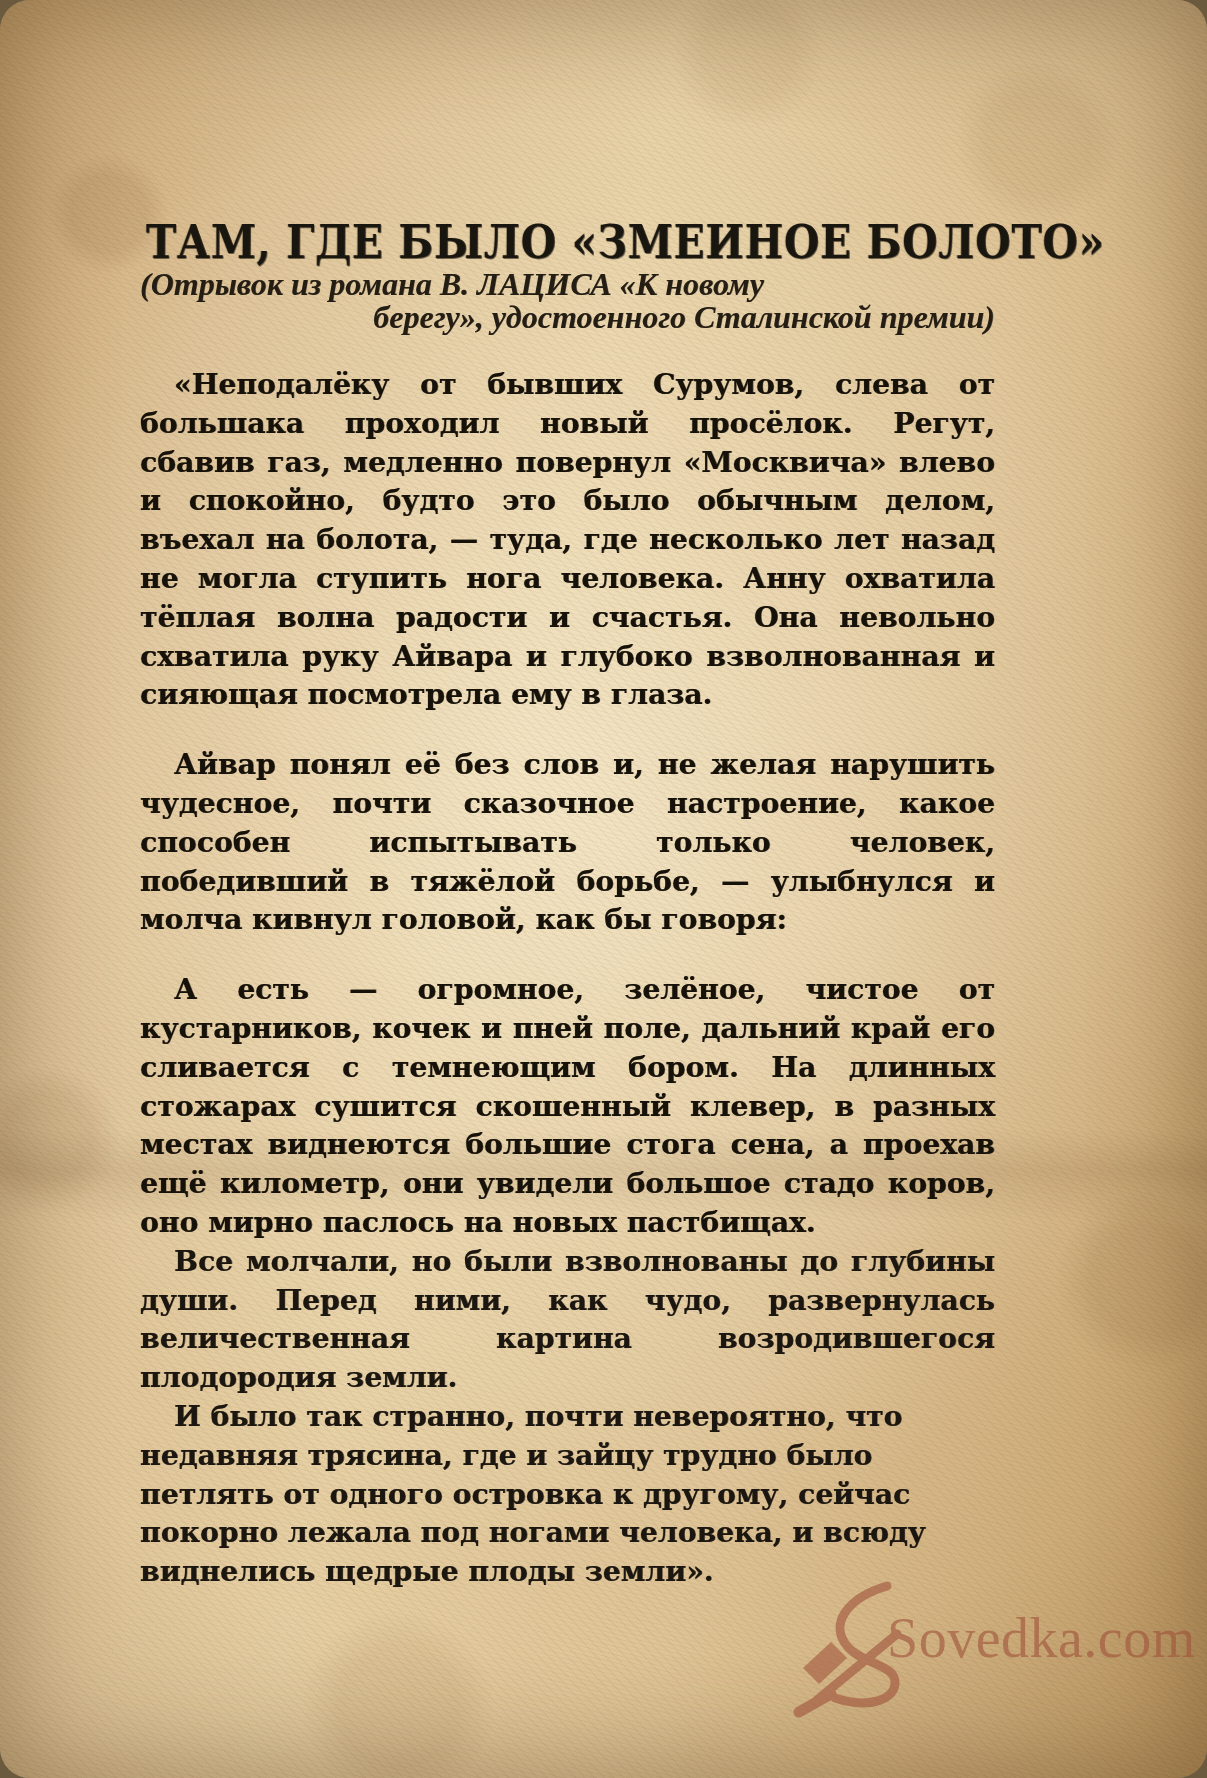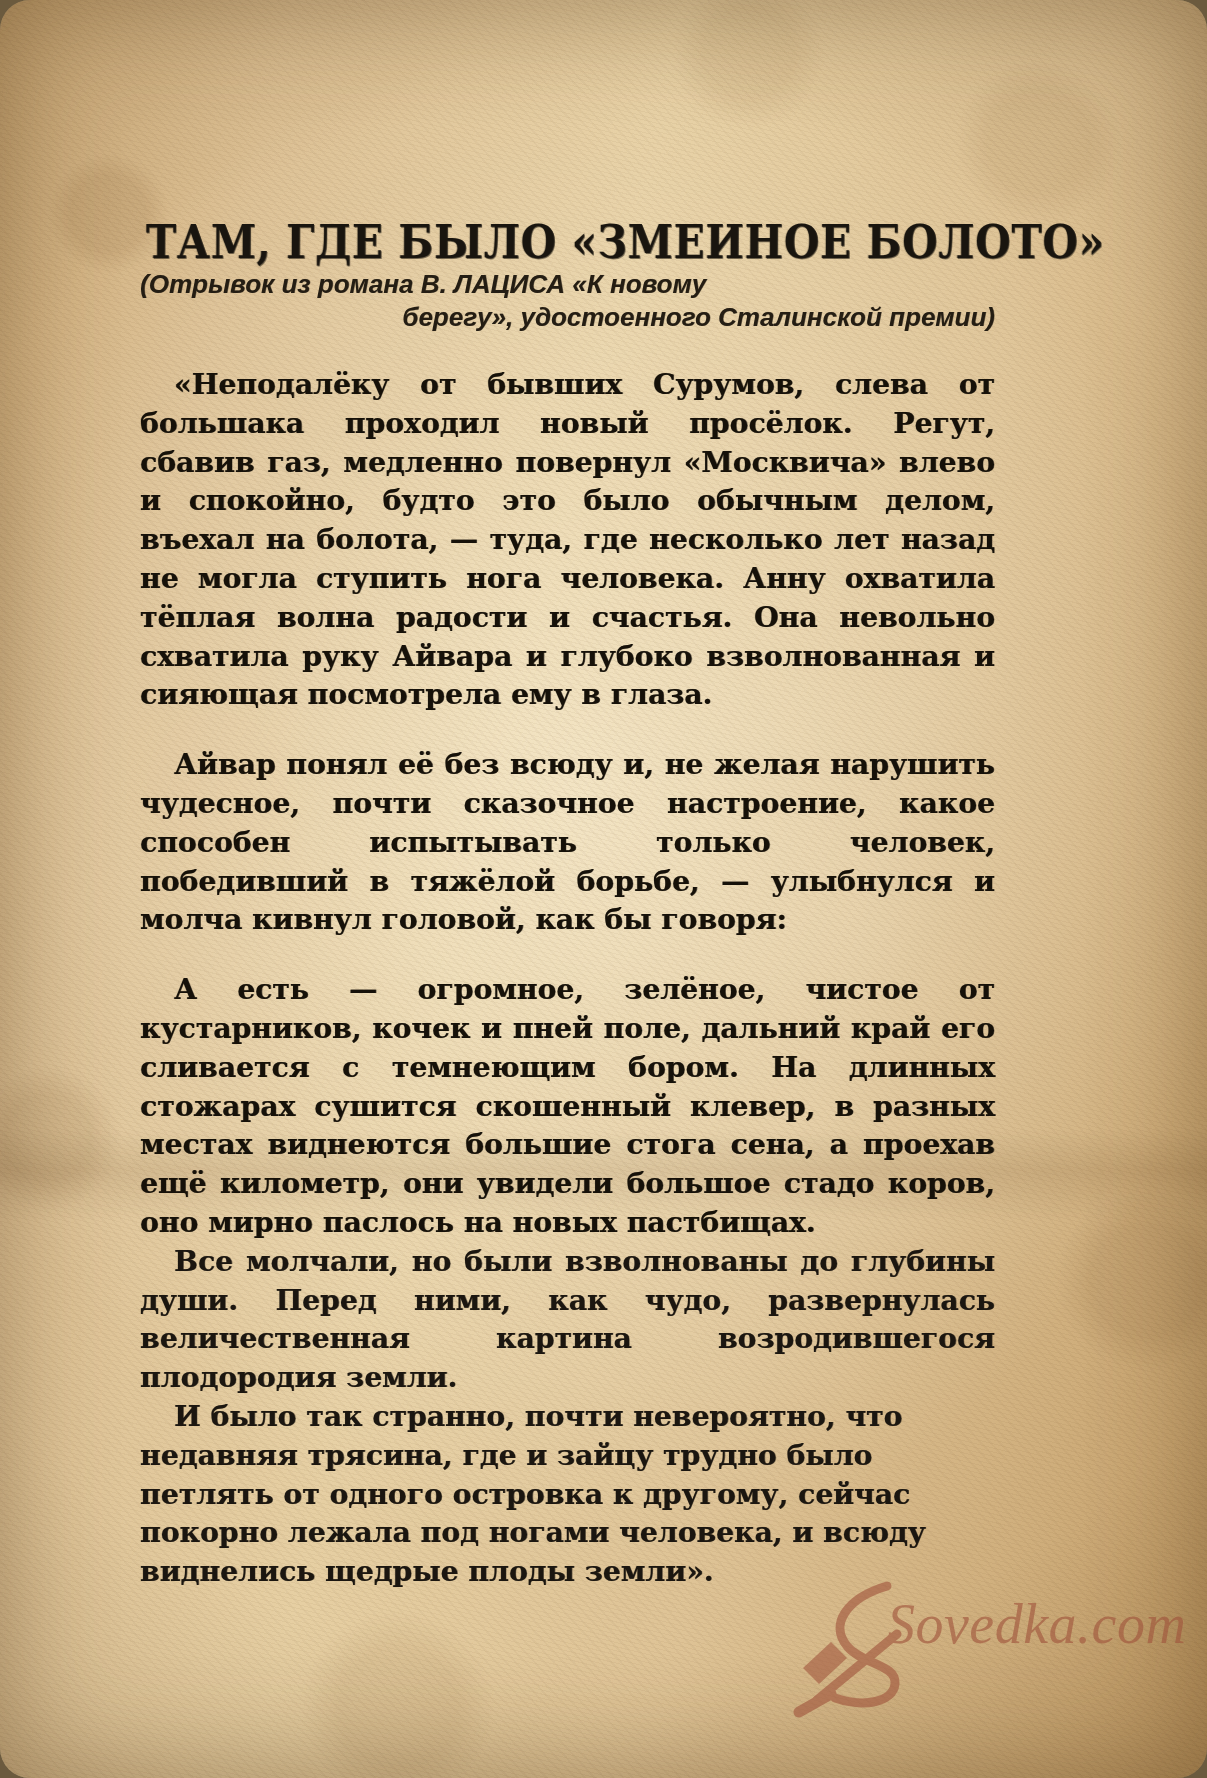--- a/index.html
+++ b/index.html
@@ -76,24 +76,24 @@
     letter-spacing: 0.5px;
     color: #19150f;
     white-space: nowrap;
     margin: 0 0 6px 6px;
     transform: scaleY(1.12) skewX(-0.4deg);
     transform-origin: left top;
     text-shadow: 0.6px 0.4px 0 rgba(20,16,10,0.55), -0.5px 0 0 rgba(20,16,10,0.30);
     filter: blur(0.22px);
   }
   .subtitle {
-    font-family: Liberation Sans, sans-serif;
+    font-family: Liberation Serif, serif;
     font-style: italic;
     font-weight: 700;
-    font-size: 26px;
+    font-size: 32px;
     line-height: 33px;
     color: #241d13;
     margin: 6px 0 10px 0;
     text-shadow: 0.5px 0.3px 0 rgba(26,20,12,0.45);
     filter: blur(0.2px);
   }
   .subtitle .ln { display: block; white-space: nowrap; }
   .subtitle .ln.indent { padding-left: 46px; text-align: right; }
 
   .body {
@@ -127,23 +127,22 @@
     right: 8px;
     bottom: 56px;
     width: 430px;
     height: 150px;
     pointer-events: none;
     opacity: .62;
   }
   #watermark .wm-text {
     position: absolute;
     left: 118px;
-    top: 20px;
+    top: 34px;
     font-family: "Liberation Serif", "DejaVu Serif", serif;
-    font-style: italic;
     font-size: 56px;
     color: #a0543c;
     letter-spacing: 0.5px;
     white-space: nowrap;
   }
   #watermark svg { position: absolute; left: 0; top: 0; }
 </style>
 </head>
 <body>
 
@@ -157,21 +156,21 @@
 
     <h1 class="headline">ТАМ, ГДЕ БЫЛО «ЗМЕИНОЕ БОЛОТО»</h1>
 
     <div class="subtitle">
       <span class="ln">(Отрывок из романа  В. ЛАЦИСА «К новому</span>
       <span class="ln indent">берегу», удостоенного Сталинской премии)</span>
     </div>
 
     <div class="body">
       <p>«Неподалёку от бывших Сурумов, слева от большака проходил новый просёлок. Регут, сбавив газ, медленно повернул «Москвича» влево и спокойно, будто это было обычным делом, въехал на болота, — туда, где несколько лет назад не могла ступить нога человека. Анну охватила тёплая волна радости и счастья. Она невольно схватила руку Айвара и глубоко взволнованная и сияющая посмотрела ему в глаза.</p>
-      <p>Айвар понял её без всюду и, не желая нарушить чудесное, почти сказочное настроение, какое способен испытывать только человек, победивший в тяжёлой борьбе, — улыбнулся и молча кивнул головой, как бы говоря:</p>
+      <p>Айвар понял её без слов и, не желая нарушить чудесное, почти сказочное настроение, какое способен испытывать только человек, победивший в тяжёлой борьбе, — улыбнулся и молча кивнул головой, как бы говоря:</p>
       <p>А есть — огромное, зелёное, чистое от кустарников, кочек и пней поле, дальний край его сливается с темнеющим бором. На длинных стожарах сушится скошенный клевер, в разных местах виднеются большие стога сена, а проехав ещё километр, они увидели большое стадо коров, оно мирно паслось на новых пастбищах.</p>
       <p>Все молчали, но были взволнованы до глубины души. Перед ними, как чудо, развернулась величественная картина возродившегося плодородия земли.</p>
       <p class="nojust">И было так странно, почти невероятно, что недавняя трясина, где и зайцу трудно было петлять от одного островка к другому, сейчас покорно лежала под ногами человека, и всюду виднелись щедрые плоды земли».</p>
     </div>
 
   </div>
 
   <div id="watermark">
     <svg width="200" height="150" viewBox="0 0 200 150" aria-hidden="true">
       <g fill="none" stroke="#a0543c" stroke-width="9" stroke-linecap="round">

